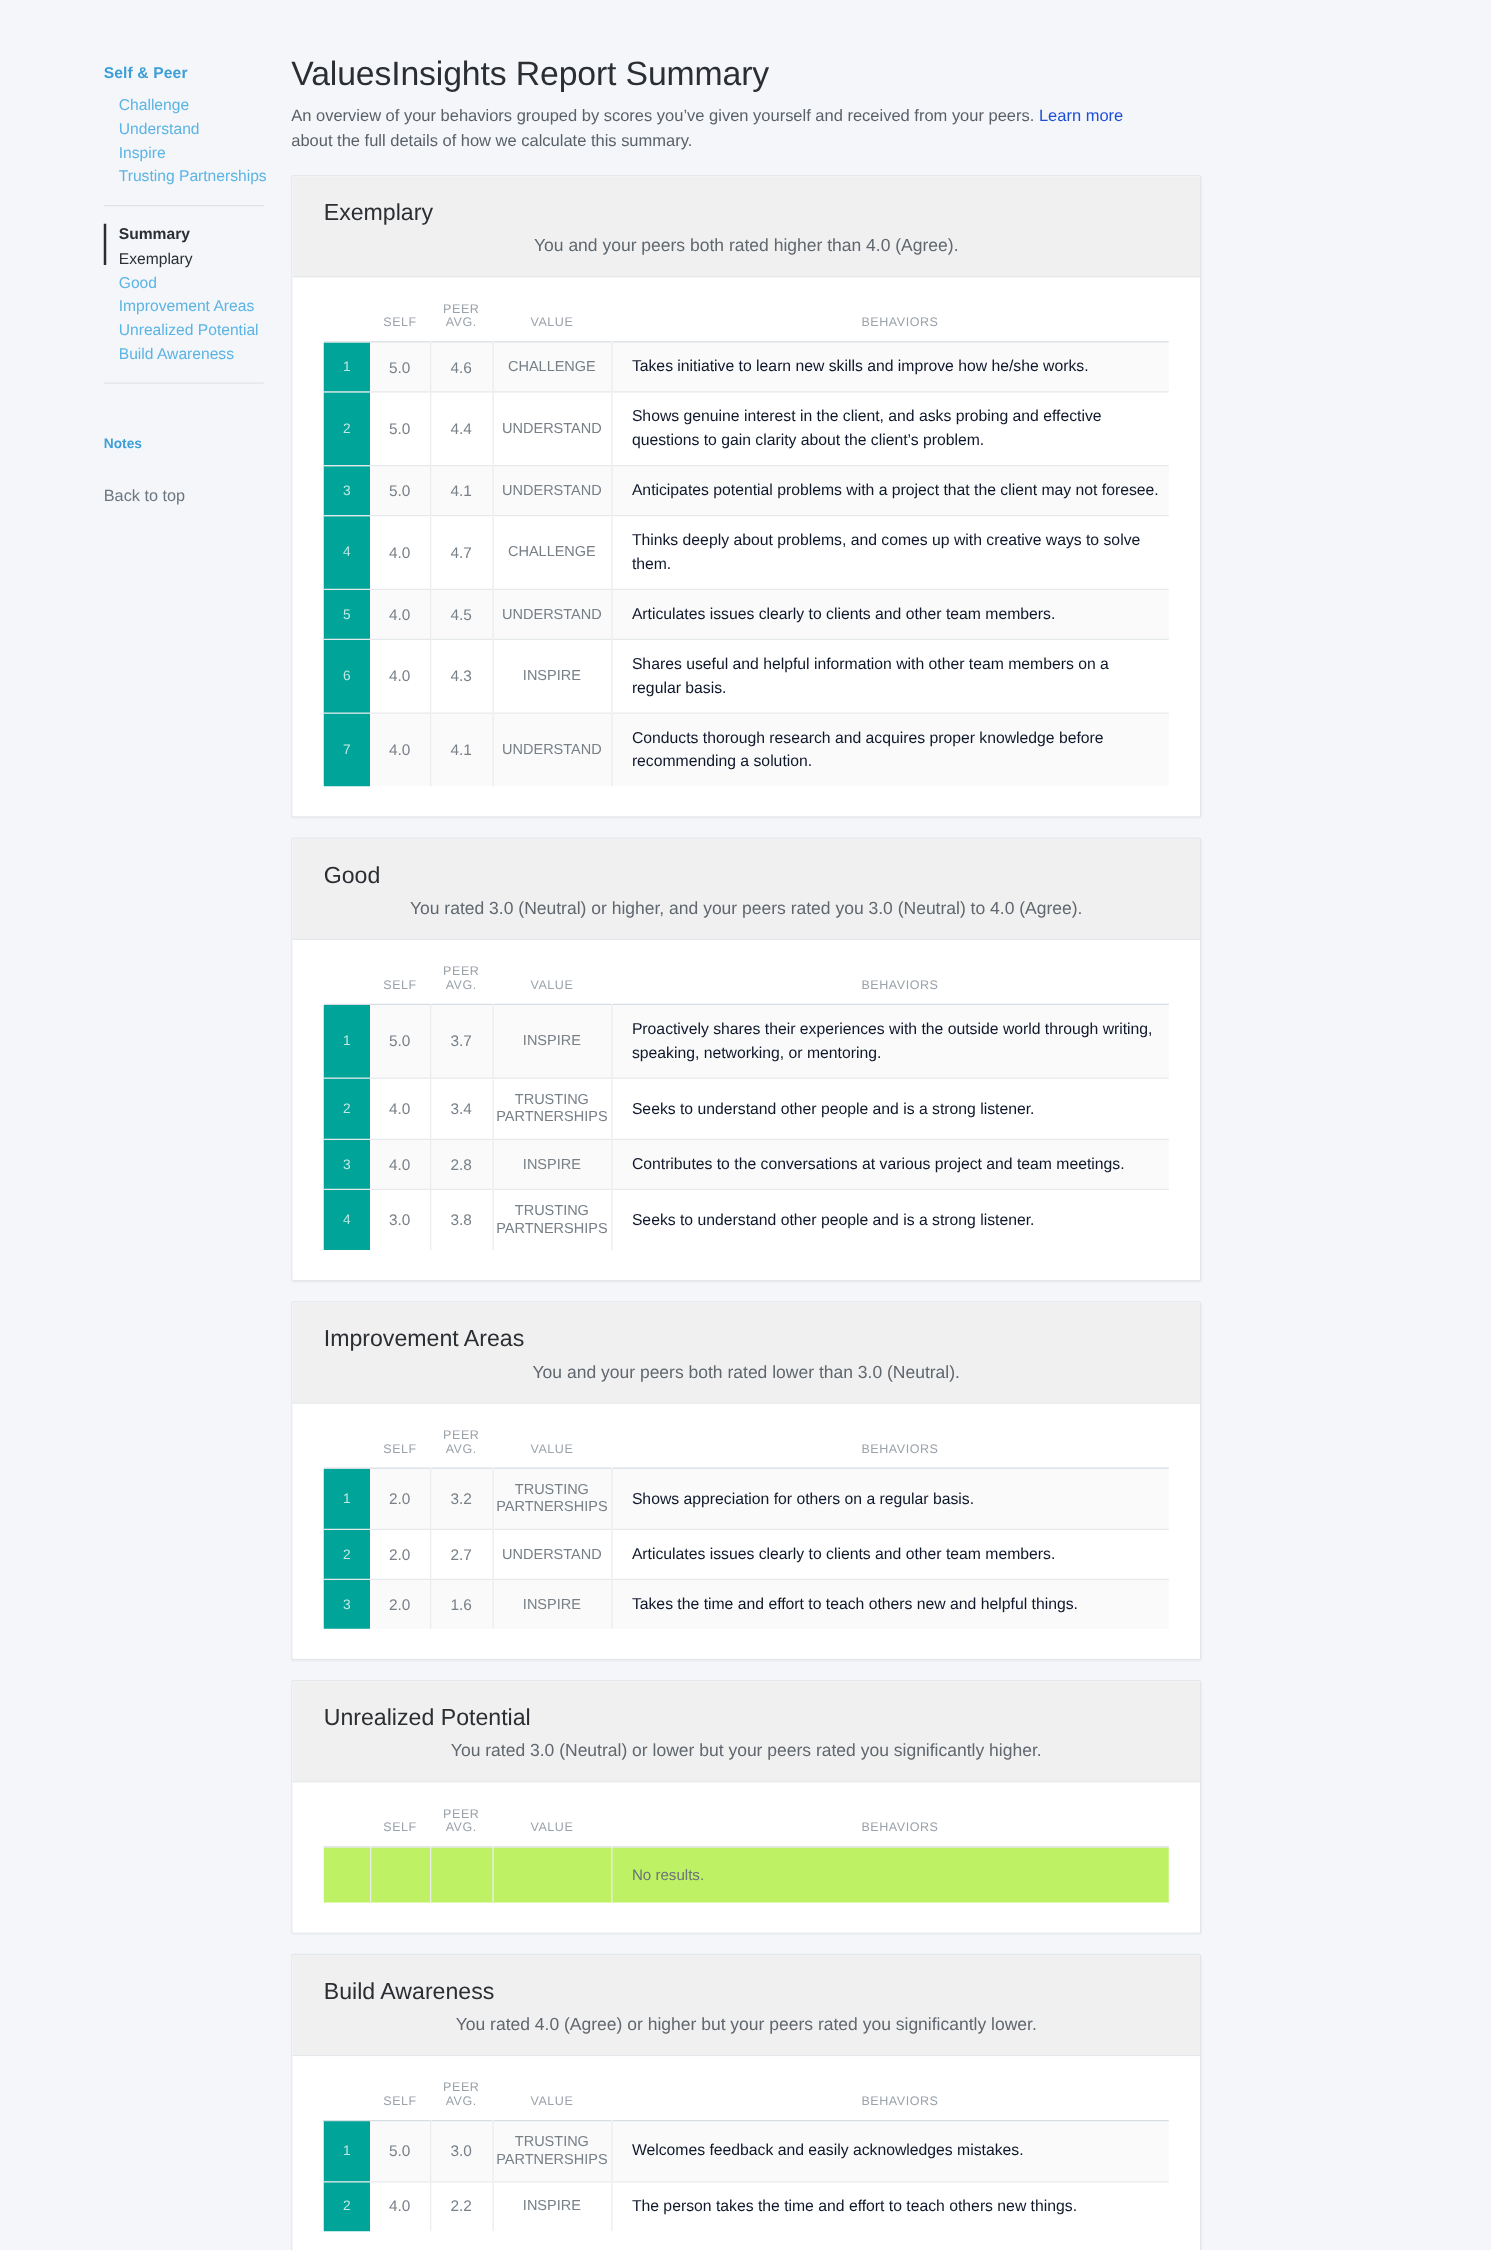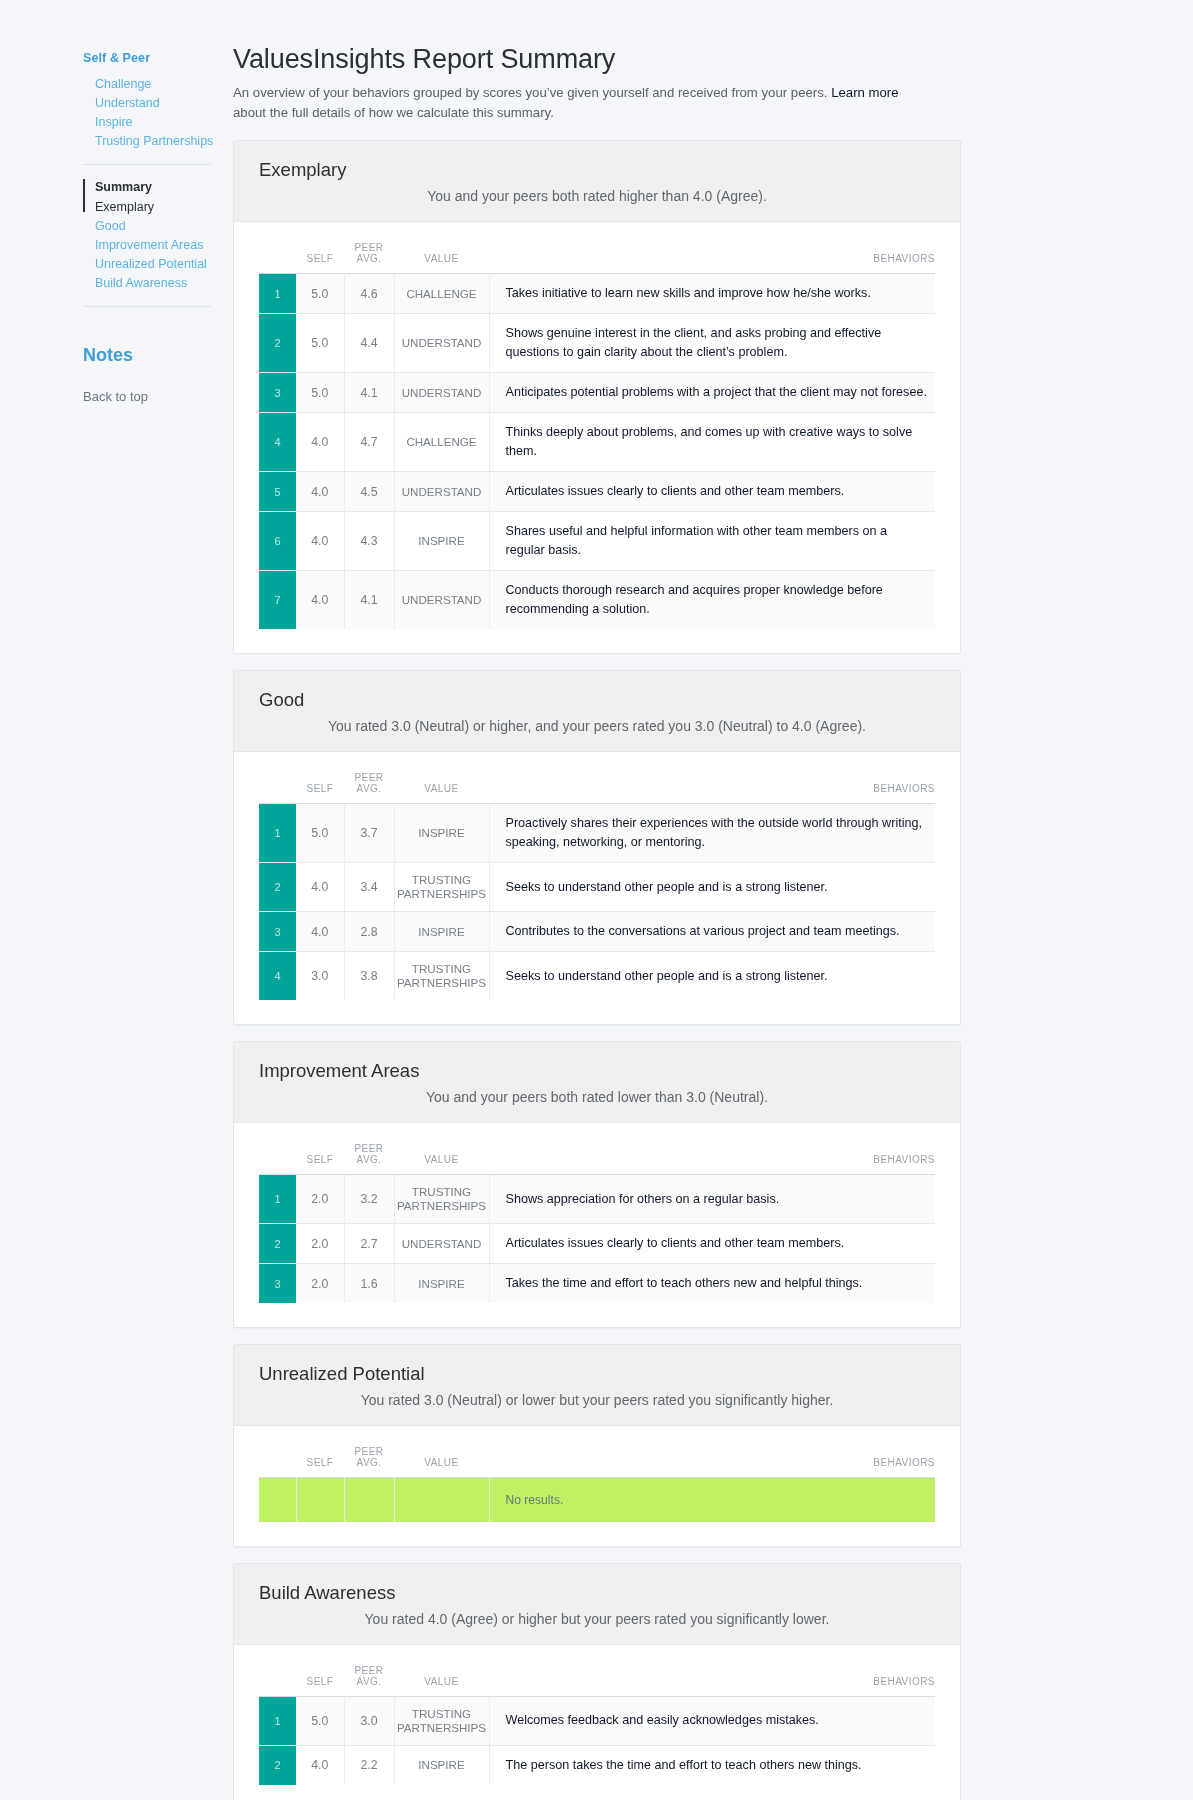--- a/index.html
+++ b/index.html
@@ -71,21 +71,21 @@
     cursor: pointer;
   }
   .nav-current-sub {
     display: block;
     font-size: 12.5px;
     color: #2b2f33;
     line-height: 20px;
     cursor: pointer;
   }
   .nav-notes {
-    font-size: 18px;
+    font-size: 11px;
     font-weight: bold;
     color: #3d9fd6;
     line-height: 16px;
     cursor: pointer;
     margin-top: 40px;
   }
   .nav-backtop {
     display: block;
     margin-top: 26px;
     font-size: 13px;
@@ -108,21 +108,21 @@
     line-height: 30px;
     margin-bottom: 9px;
   }
   p.page-sub {
     font-size: 13.2px;
     color: #5a6169;
     line-height: 20px;
     max-width: 700px;
     margin-bottom: 17px;
   }
-  p.page-sub a { color: #0f172a; text-decoration: none; cursor: pointer; }
+  p.page-sub a { color: #1d4ed8; text-decoration: none; cursor: pointer; }
 
   
   .card {
     background: #ffffff;
     border: 1px solid #e3e7eb;
     border-radius: 2px;
     margin-bottom: 16px;
     box-shadow: 0 1px 1px rgba(0,0,0,.03);
     overflow: hidden;
   }
@@ -159,21 +159,21 @@
 
   table.rpt th {
     font-size: 10px;
     font-weight: normal;
     color: #9aa2aa;
     letter-spacing: .45px;
     padding: 6px 0 9px 0;
     text-align: center;
     vertical-align: bottom;
   }
-  table.rpt th.beh-h { text-align: right; padding-left: 16px; }
+  table.rpt th.beh-h { text-align: center; padding-left: 16px; }
 
   table.rpt tbody tr { border-top: 1px solid #e6e9ec; }
   table.rpt tbody tr:first-child { border-top: 1px solid #d8dde1; }
   table.rpt tbody tr.alt td { background: #fafafa; }
   table.rpt tbody tr.alt td.rank { background: #00a499; }
 
   table.rpt td {
     padding: 10px 0;
     font-size: 12.3px;
     color: #777f87;

